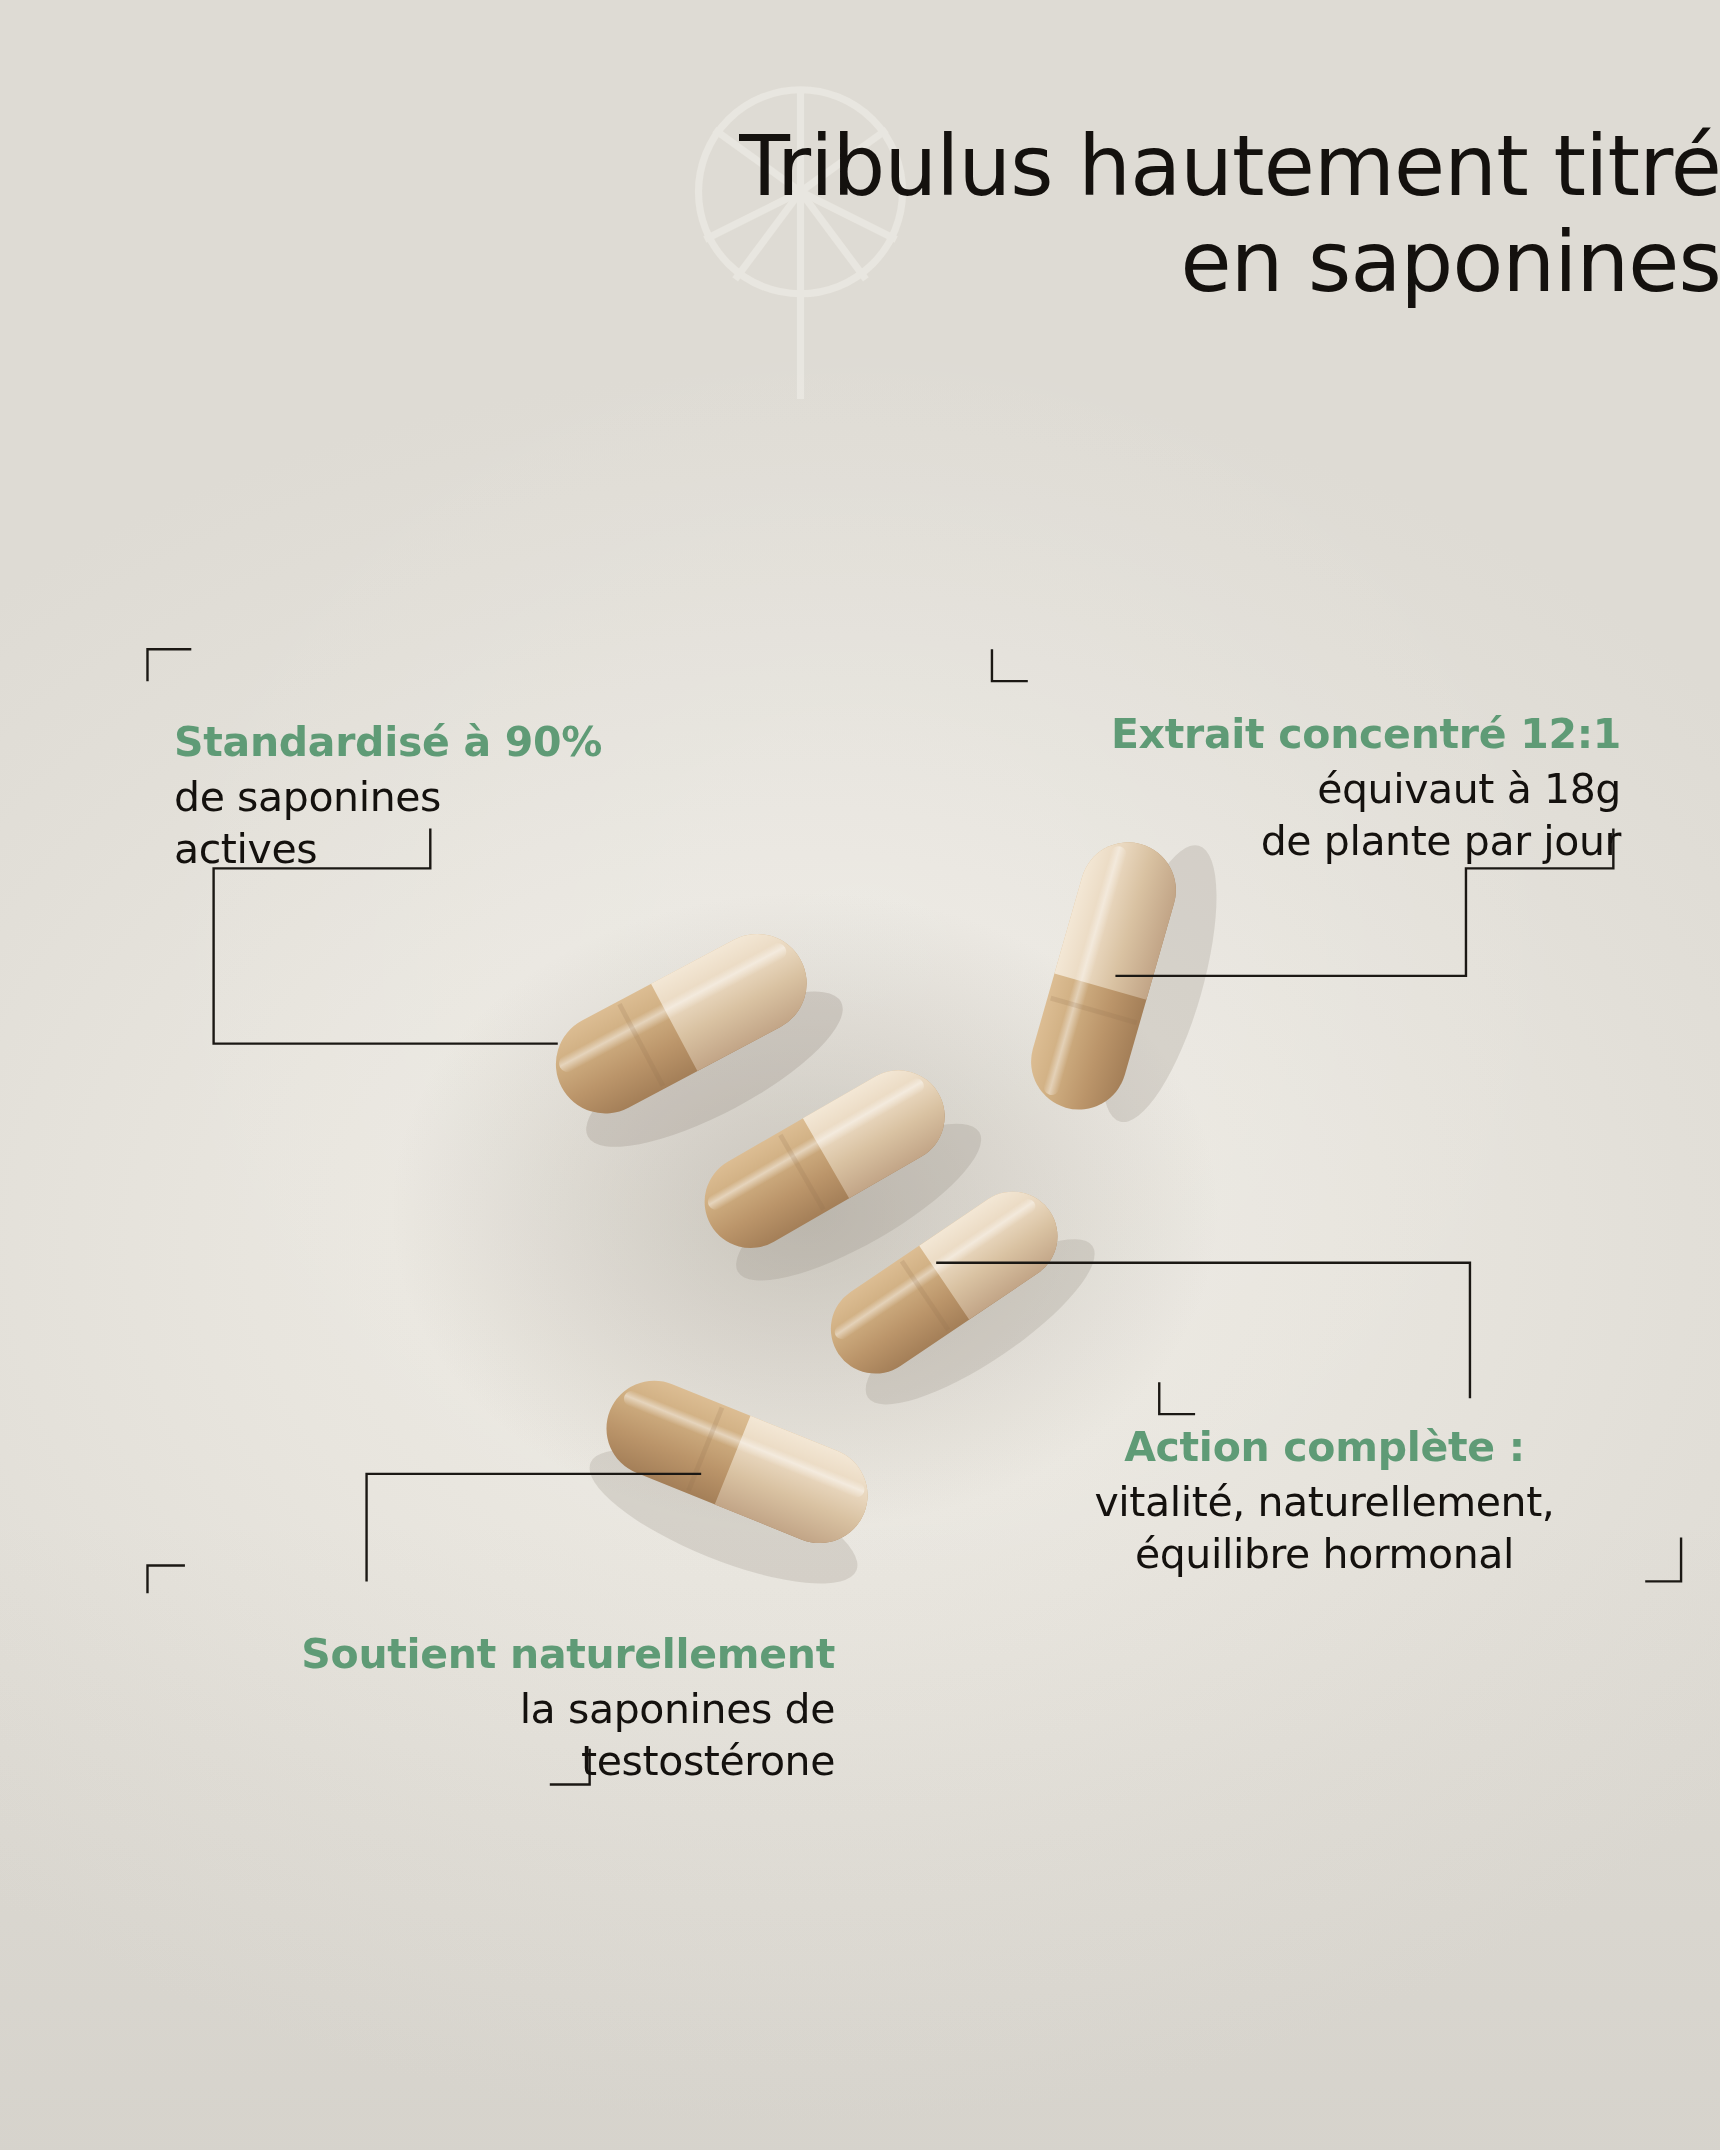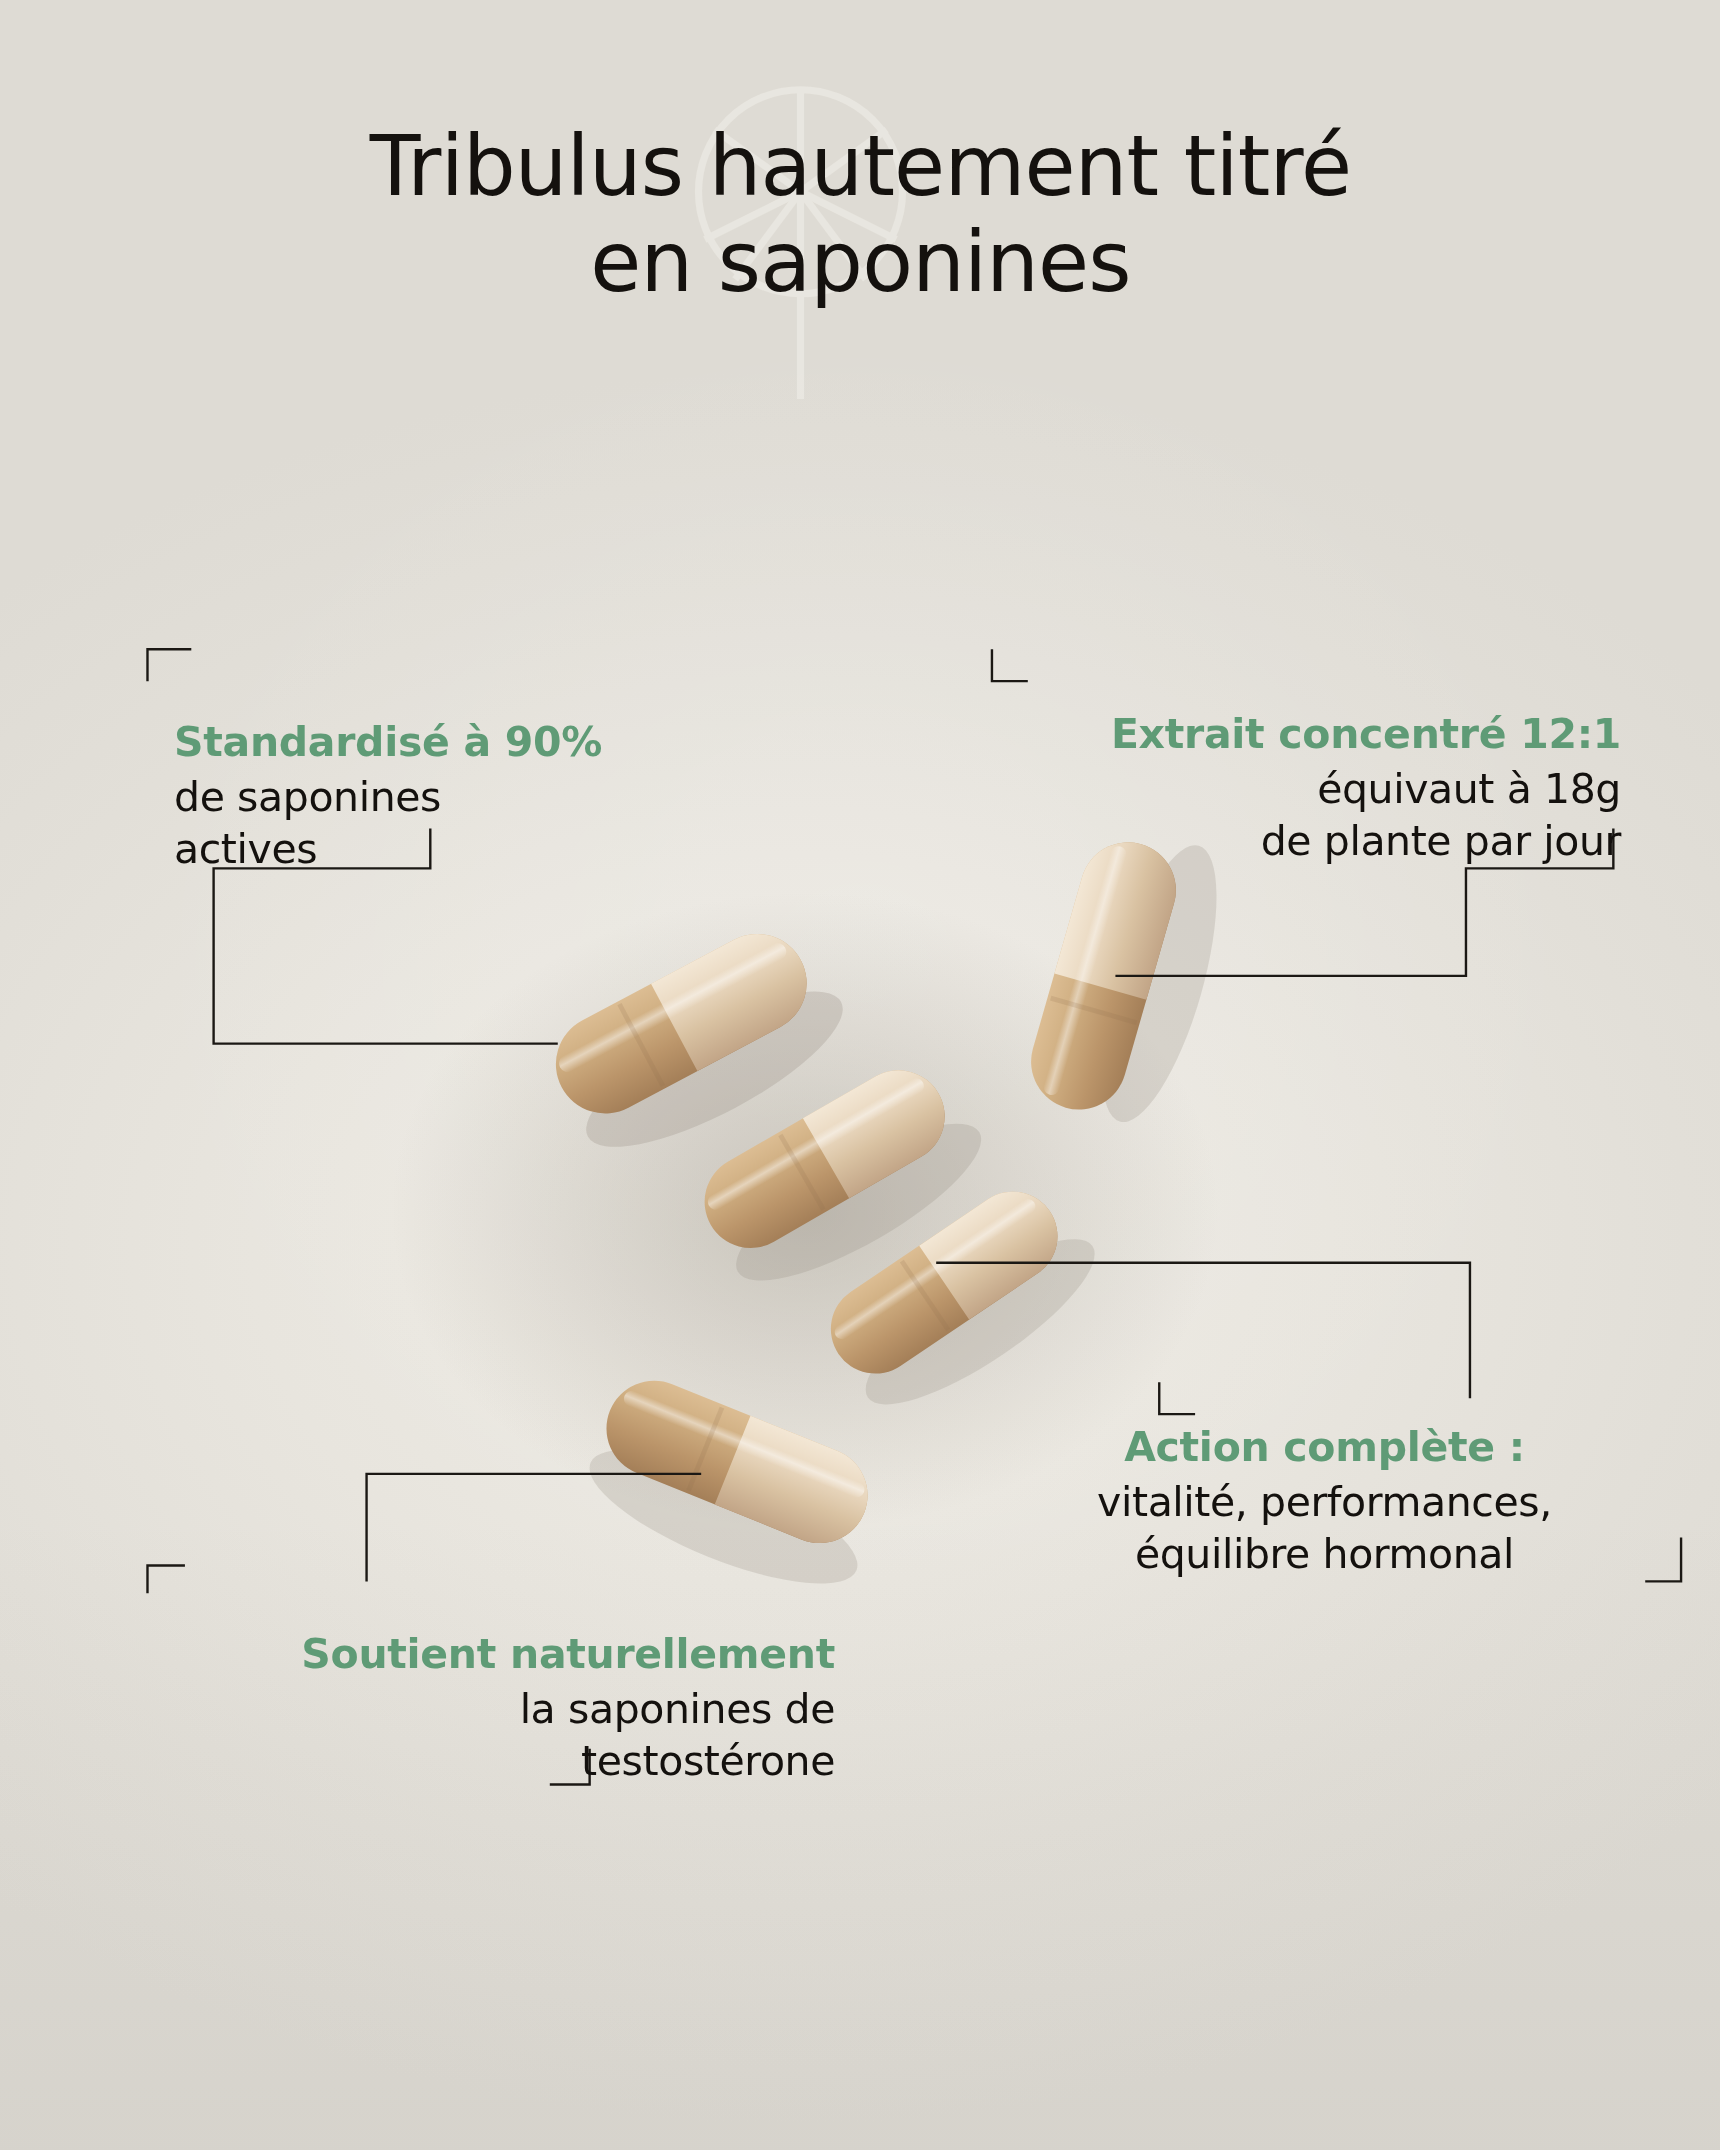--- a/index.html
+++ b/index.html
@@ -43,21 +43,21 @@
     z-index: 2;
     opacity: 0.55;
   }
 
   
   .title {
     position: absolute;
     left: 0;
     top: 119px;
     width: 1721px;
-    text-align: center;
+    text-align: right;
     z-index: 6;
     color: #14110e;
     font-family: "DejaVu Sans", sans-serif;
     font-weight: 400;
     font-size: 83px;
     line-height: 1.16;
     letter-spacing: -0.8px;
   }
   .title-line { display: block; }
 
@@ -227,21 +227,21 @@
 </div>
 
 <div class="callout c-extract">
   <span class="head">Extrait concentré 12:1</span>
   <span class="sub">équivaut à 18g</span>
   <span class="sub">de plante par jour</span>
 </div>
 
 <div class="callout c-action">
   <span class="head">Action complète :</span>
-  <span class="sub">vitalité, performances,</span>
+  <span class="sub">vitalité, naturellement,</span>
   <span class="sub">équilibre hormonal</span>
 </div>
 
 <div class="callout c-support">
   <span class="head">Soutient naturellement</span>
   <span class="sub">la saponines de</span>
   <span class="sub">testostérone</span>
 </div>
 
 <div class="bg-vignette"></div>

